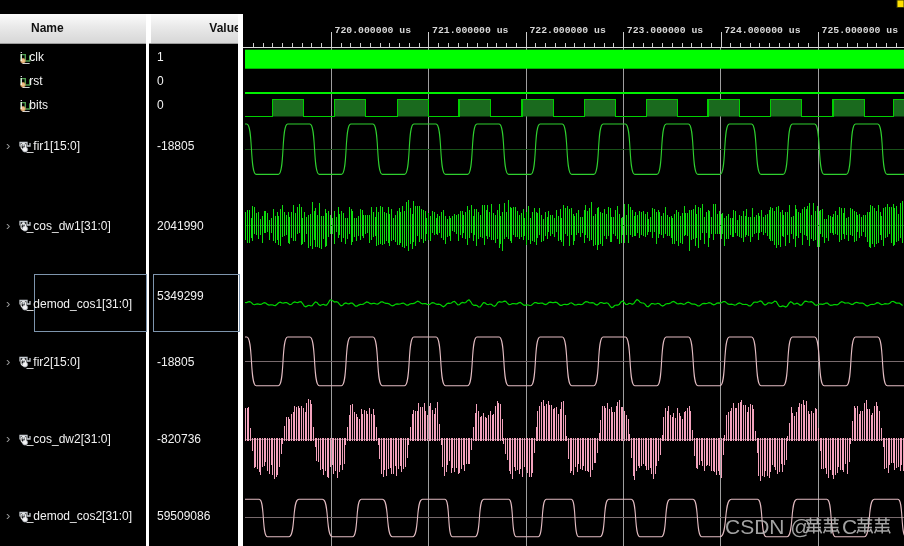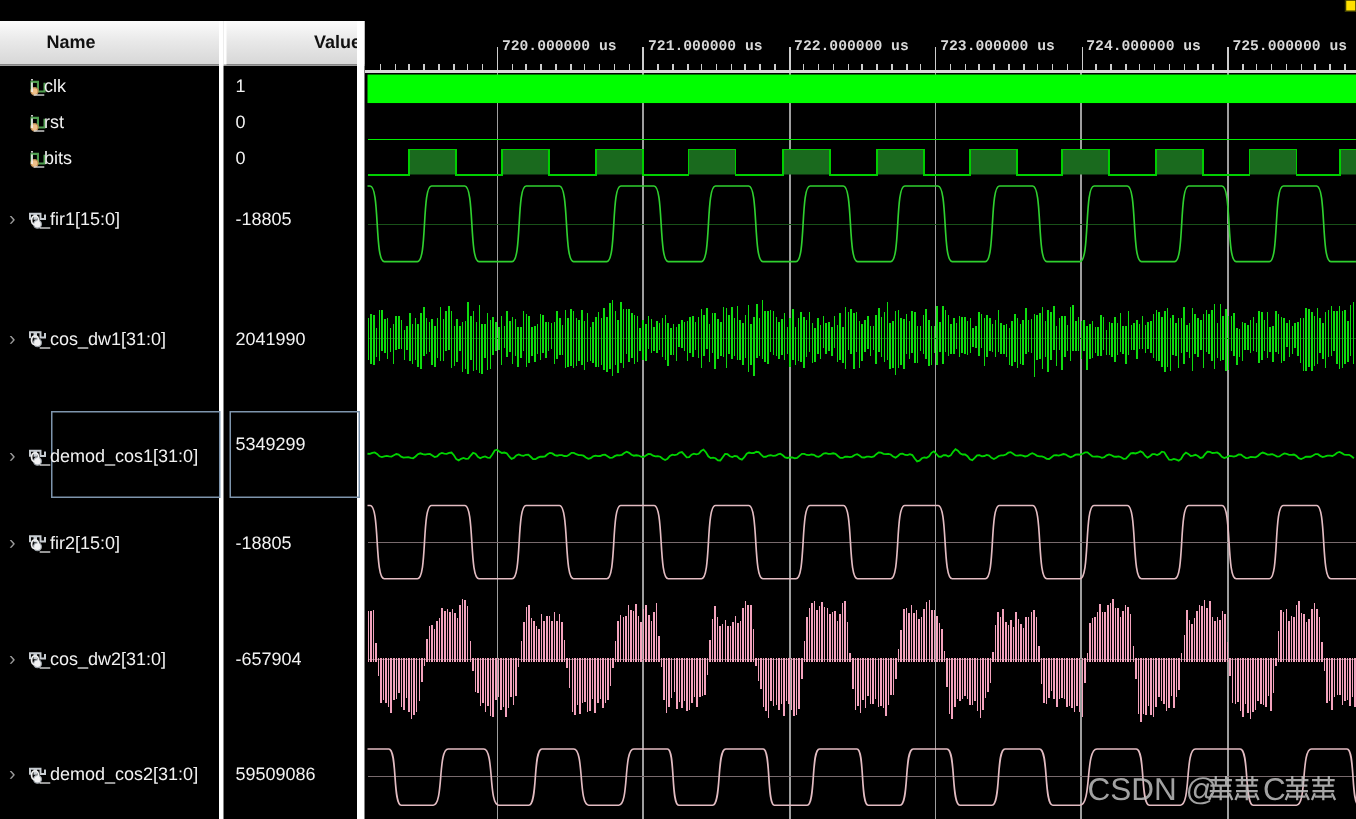--- a/index.html
+++ b/index.html
@@ -131,21 +131,21 @@
     </div>
 <div class="val" style="top:362.4px">-18805</div>
 <div class="row" style="top:439.6px">
       <span class="chev">›</span>
       <svg width="12" height="12" viewBox="0 0 12 12" style="position:absolute;left:19px;top:-6px">
         <path d="M1,5.5 V1.5 H4 V5.5 M5,5.5 V1.5 H8 V5 H11 V2" stroke="#c7ccd1" stroke-width="1.3" fill="none"></path>
         <circle cx="6" cy="8.5" r="2.6" fill="#f2f2f4" stroke="#9aa0a6" stroke-width="0.8"></circle>
       </svg>
       <span class="nm">o_cos_dw2[31:0]</span>
     </div>
-<div class="val" style="top:439.6px">-657904</div>
+<div class="val" style="top:439.6px">-820736</div>
 <div class="row" style="top:516.8px">
       <span class="chev">›</span>
       <svg width="12" height="12" viewBox="0 0 12 12" style="position:absolute;left:19px;top:-6px">
         <path d="M1,5.5 V1.5 H4 V5.5 M5,5.5 V1.5 H8 V5 H11 V2" stroke="#c7ccd1" stroke-width="1.3" fill="none"></path>
         <circle cx="6" cy="8.5" r="2.6" fill="#f2f2f4" stroke="#9aa0a6" stroke-width="0.8"></circle>
       </svg>
       <span class="nm">o_demod_cos2[31:0]</span>
     </div>
 <div class="val" style="top:516.8px">59509086</div>
 </div>

